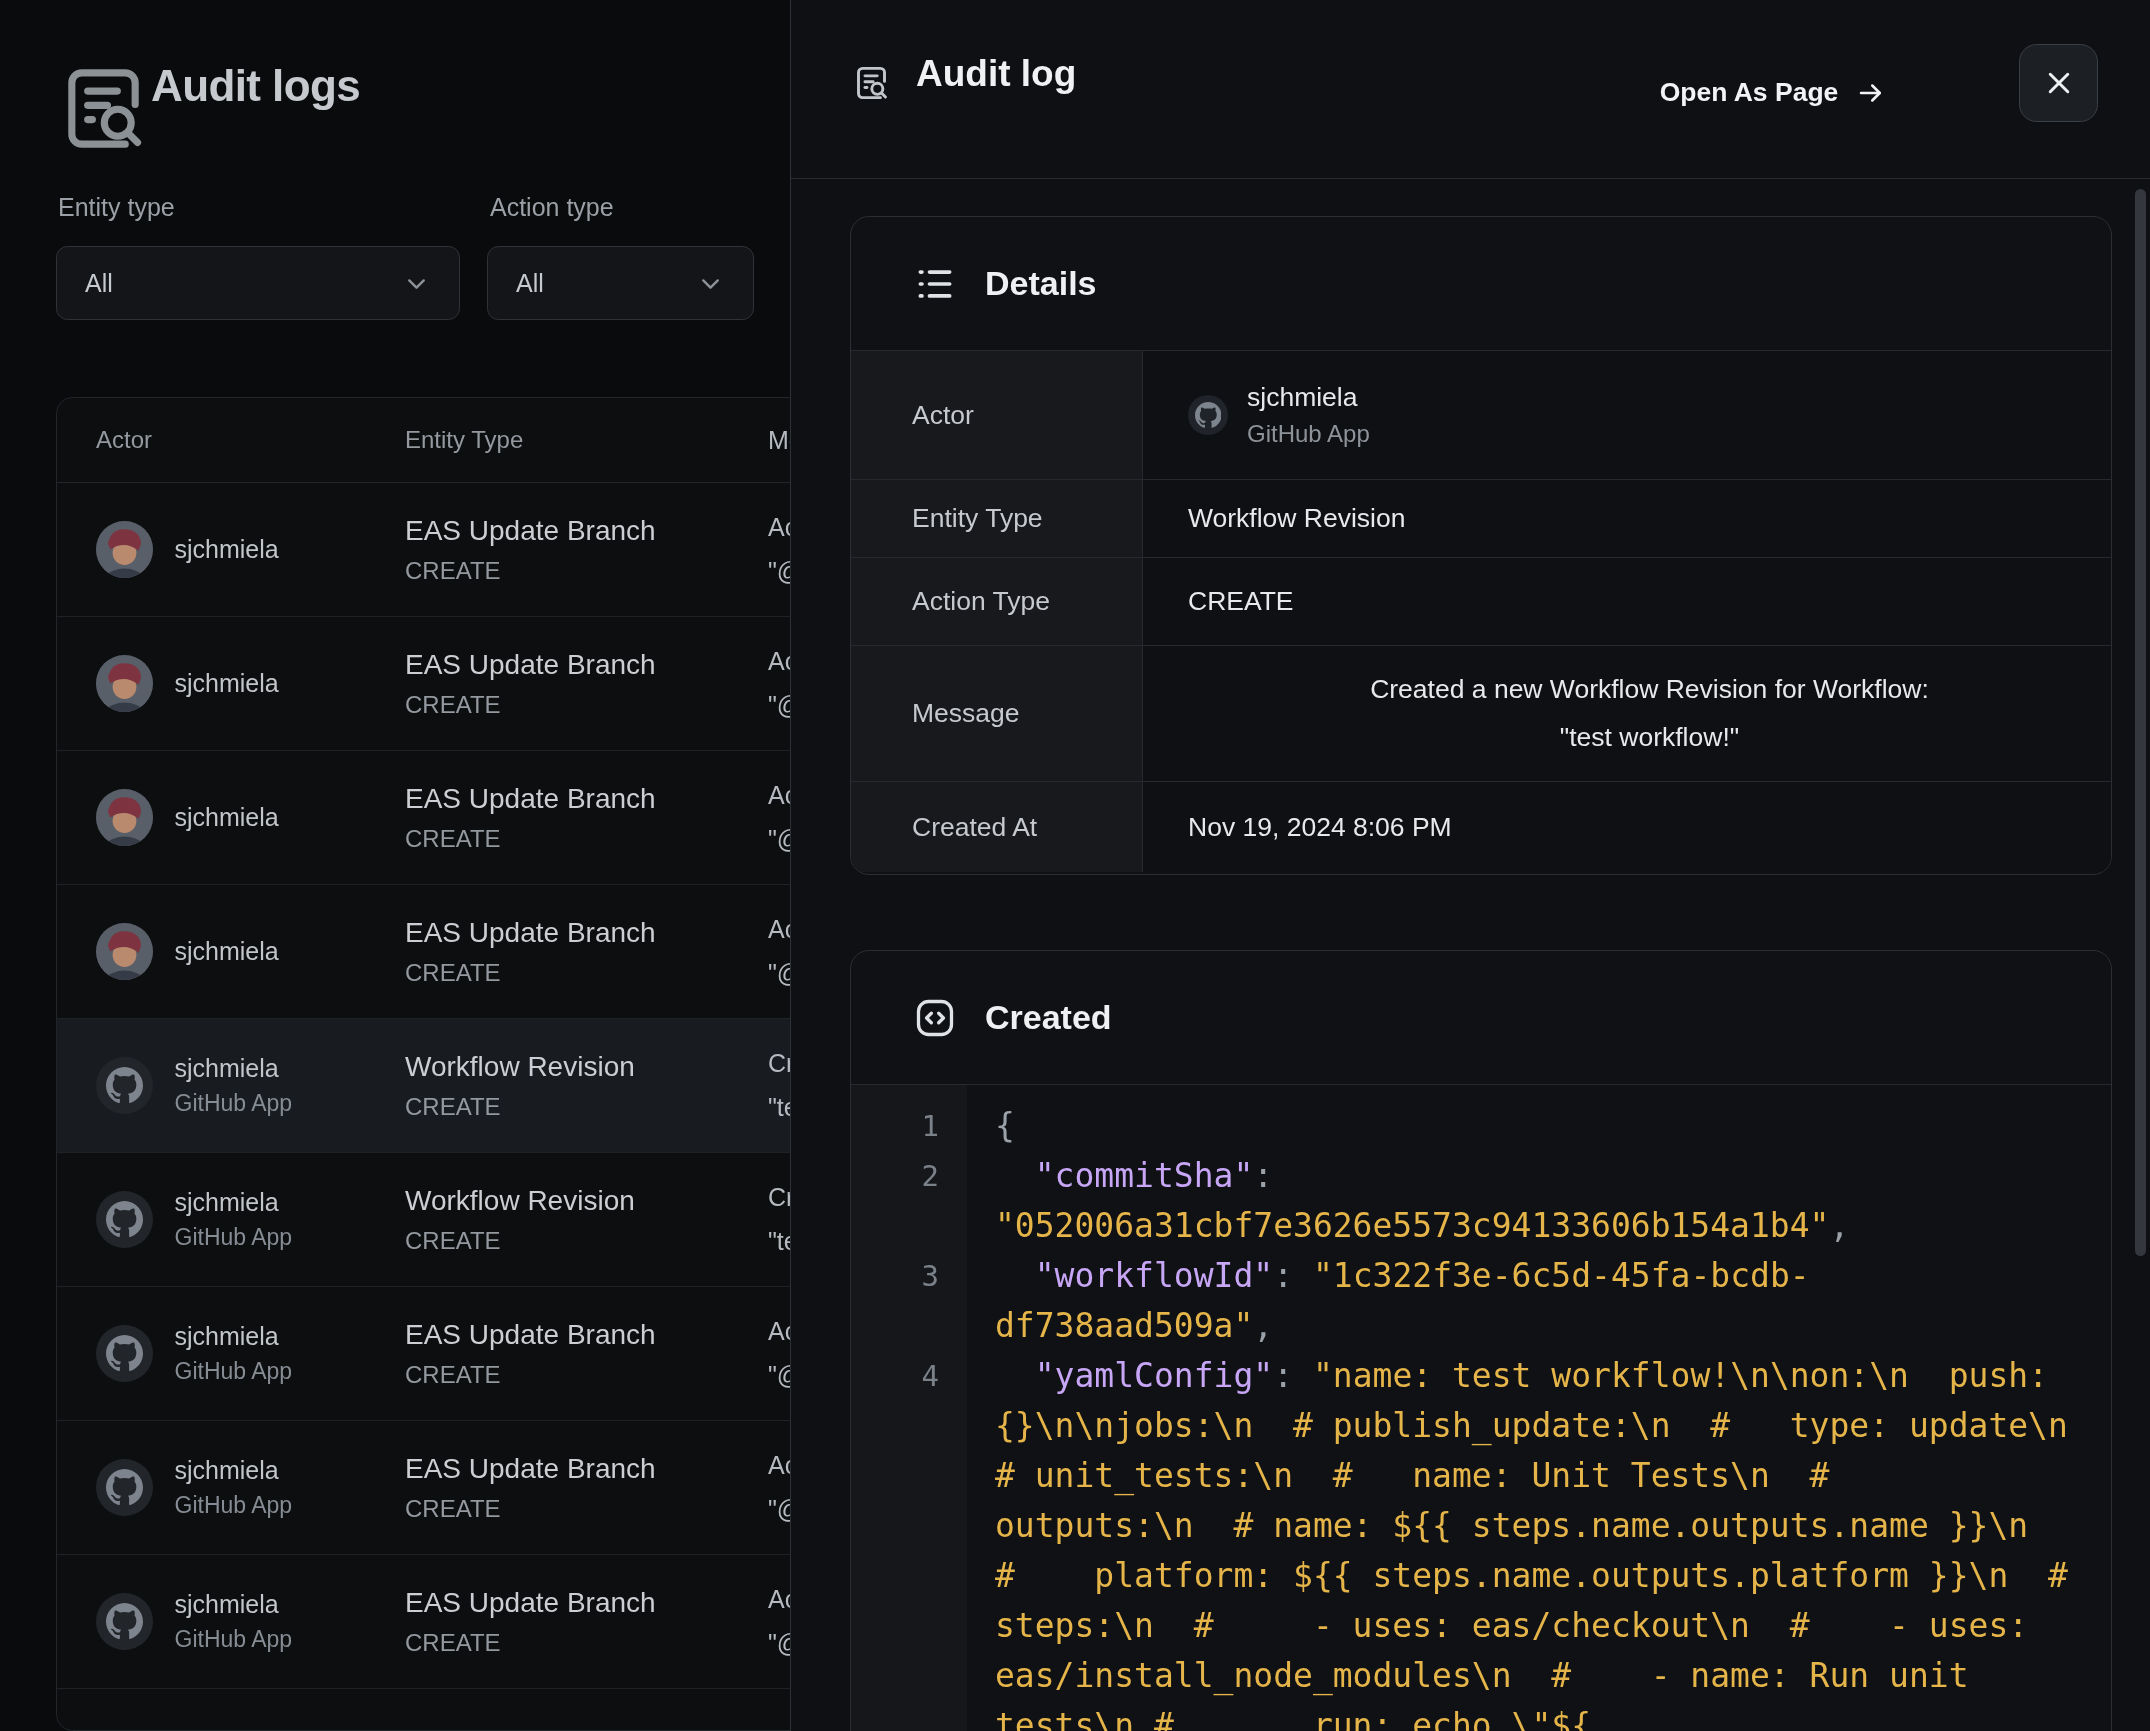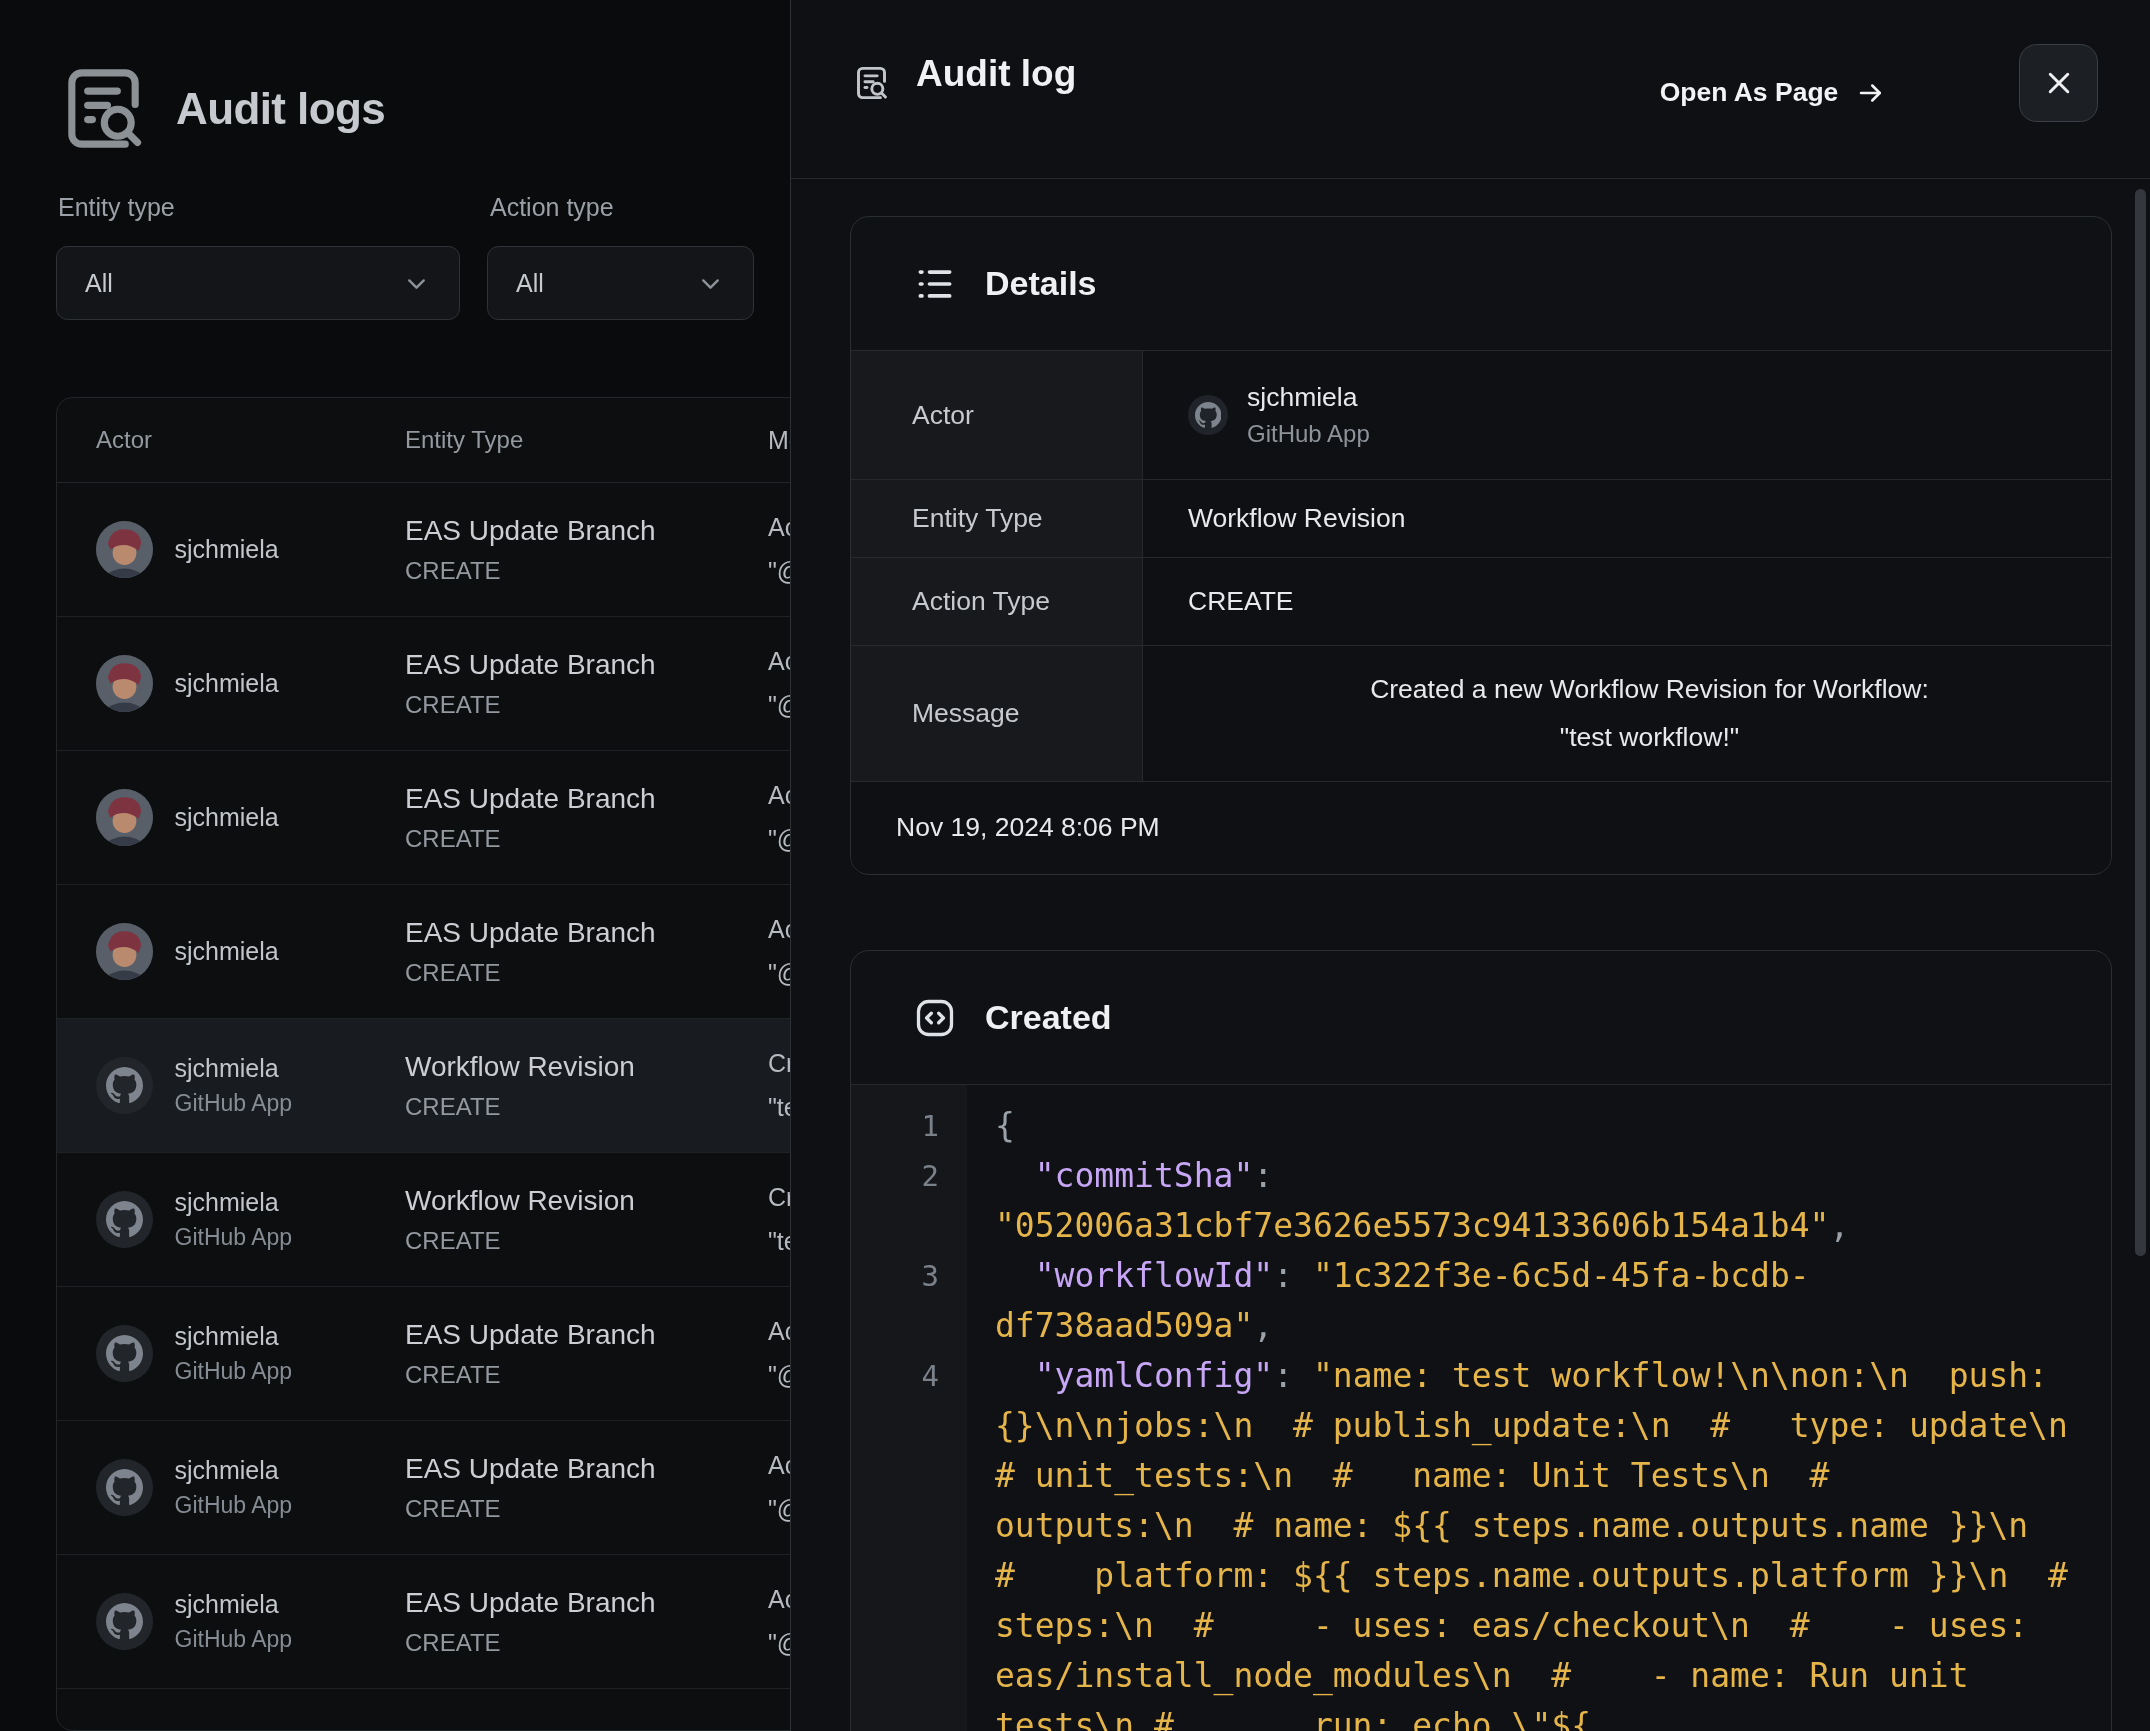--- a/index.html
+++ b/index.html
@@ -8,21 +8,21 @@
     position:relative; overflow:hidden;
     background:#0a0b0d;
     font-family:"Liberation Sans", sans-serif;
     -webkit-font-smoothing:antialiased;
   }
   svg { display:block; }
 
   
   .left-page { position:absolute; inset:0; }
 
-  .h1row { position:absolute; left:56px; top:61px; display:flex; align-items:center; gap:25px; }
+  .h1row { position:absolute; left:56px; top:61px; display:flex; align-items:flex-start; }
   .h1row .big-icon { width:95px; height:95px; }
   .h1row h1 { font-size:44px; font-weight:700; color:#c6c9cd; letter-spacing:-0.6px; }
 
   .filter-label { position:absolute; top:193px; font-size:25px; color:#9aa0a6; }
   .fl-entity { left:58px; }
   .fl-action { left:490px; }
 
   .dropdown { position:absolute; top:246px; height:74px; background:#131518;
     border:1.3px solid #2f3338; border-radius:11.4px; display:flex; align-items:center;
     padding:0 28px; color:#c6c9ce; font-size:25px; }
@@ -436,20 +436,21 @@
 
     <div class="d-row dr-msg">
       <div class="d-label">Message</div>
       <div class="d-value msg-val">
         <span>Created a new Workflow Revision for Workflow:</span>
         <span>"test workflow!"</span>
       </div>
     </div>
 
     <div class="d-row dr-created">
+      <div class="d-label">Created At</div>
       <div class="d-value">Nov 19, 2024 8:06 PM</div>
     </div>
   </section>
 
   <section class="card metadata-card">
     <div class="card-head">
       <svg class="c-icon" viewBox="0 0 24 24" fill="none" stroke="#dfe2e6" stroke-width="1.8" stroke-linecap="round" stroke-linejoin="round">
         <rect x="3" y="3" width="18" height="18" rx="5.5"></rect>
         <path d="M10 9.4 L7.4 12 L10 14.6"></path>
           <path d="M14 9.4 L16.6 12 L14 14.6"></path>

